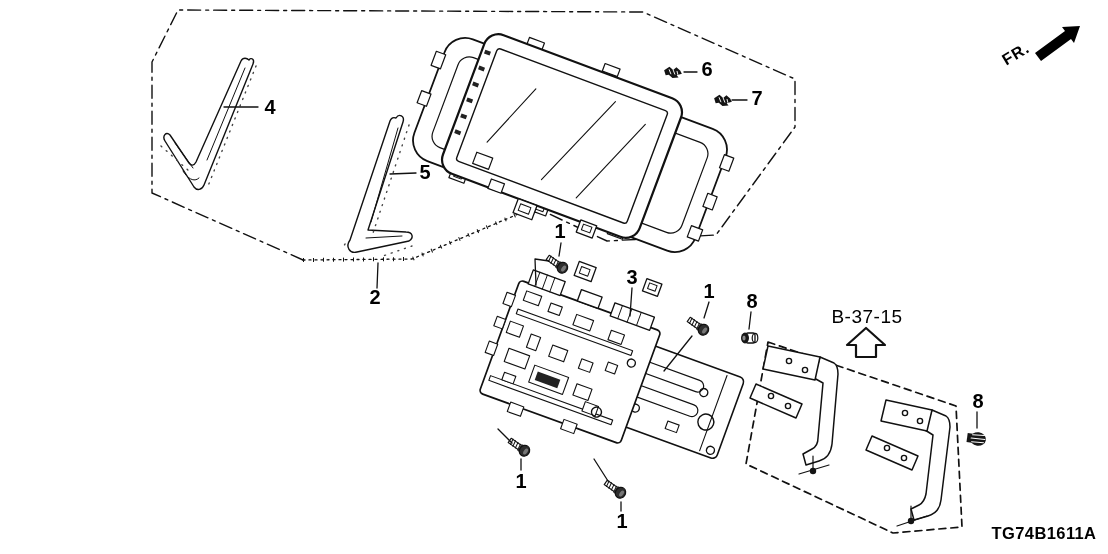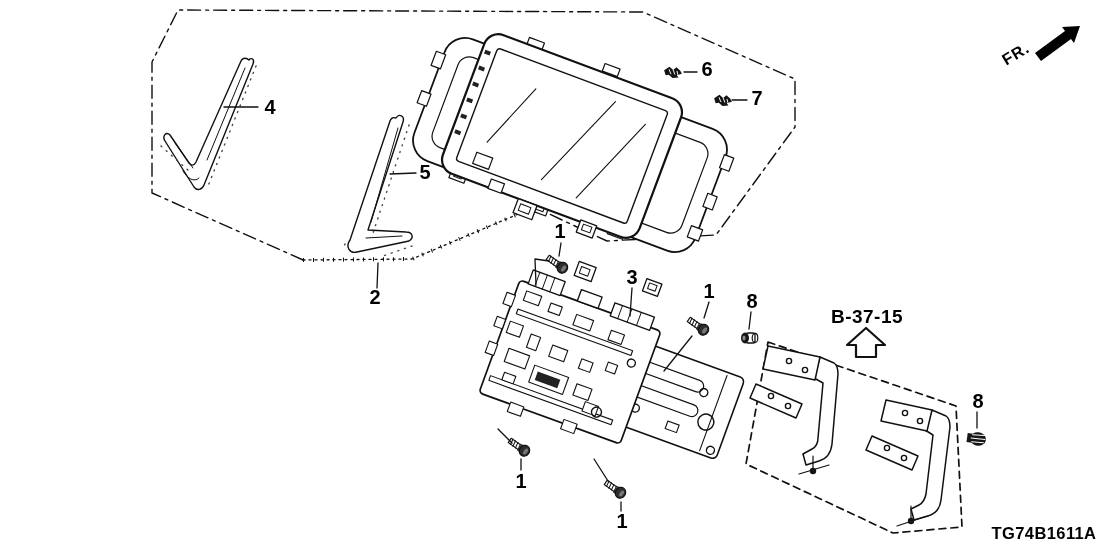--- a/index.html
+++ b/index.html
@@ -1,21 +1,21 @@
 <!DOCTYPE html>
 <html><head>
 <meta charset="utf-8">
 <style>
   html,body{margin:0;padding:0;background:#fff;}
   #stage{position:relative;width:1108px;height:554px;background:#ffffff;overflow:hidden;
          font-family:"Liberation Sans", sans-serif;}
   #art{position:absolute;left:0;top:0;}
   .callout{position:absolute;transform:translate(-50%,-50%);color:#000;
            font-weight:700;font-size:20px;line-height:1;white-space:nowrap;}
-  .ref{font-size:19px;font-weight:700;letter-spacing:.5px;}
+  .ref{font-size:19px;font-weight:400;letter-spacing:.5px;}
   .code{font-size:16.5px;font-weight:700;letter-spacing:.4px;}
   .fr{font-size:16px;font-weight:800;transform:translate(-50%,-50%) rotate(-31deg);letter-spacing:1px;}
 </style>
 </head>
 <body>
 
 <div id="stage">
 
 <svg id="art" width="1108" height="554" viewBox="0 0 1108 554" fill="none" stroke="#111" stroke-width="1.4" stroke-linecap="round" stroke-linejoin="round">
 

